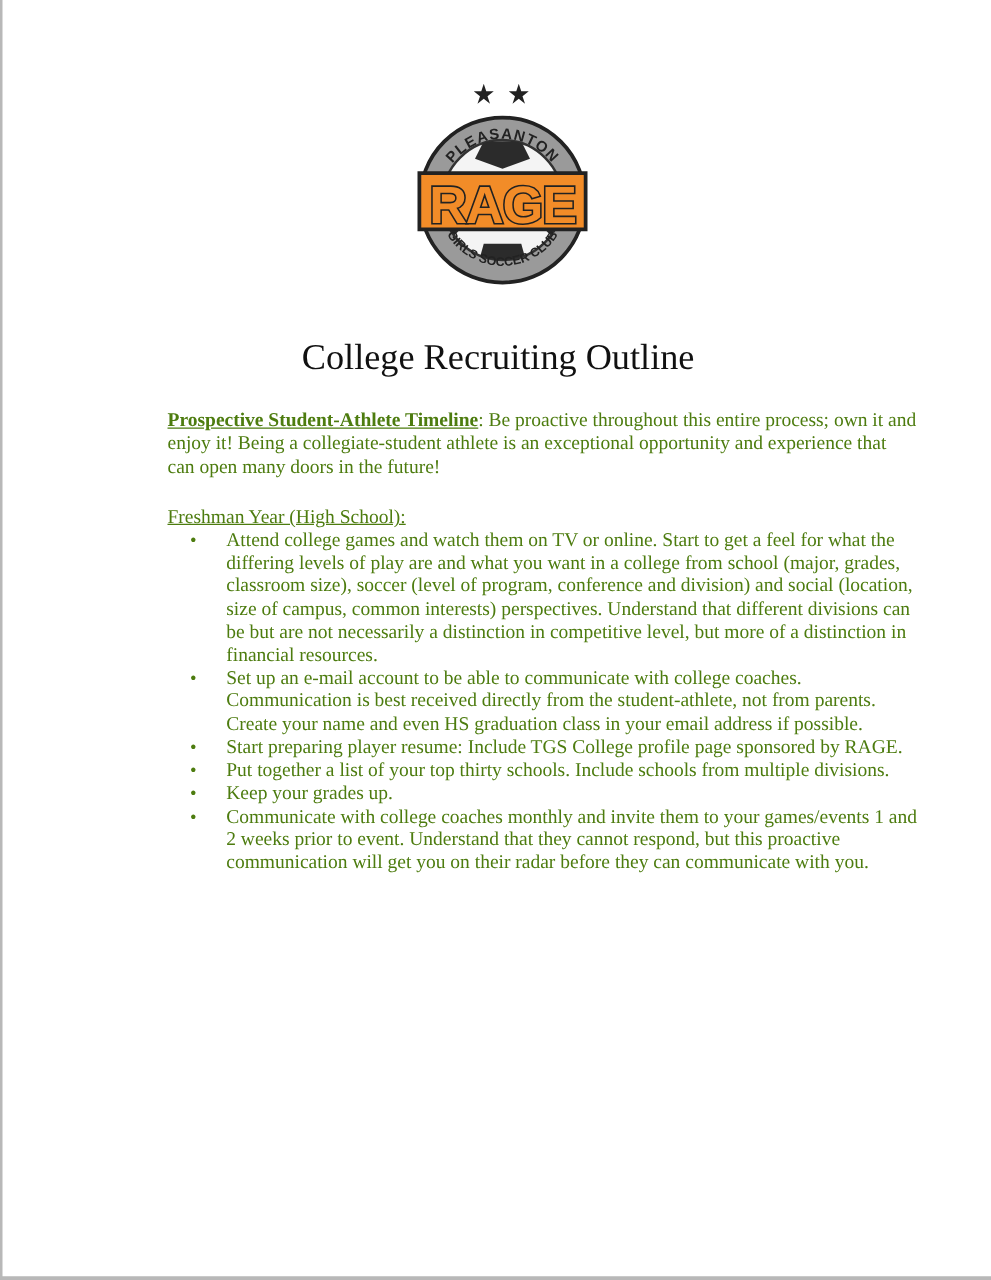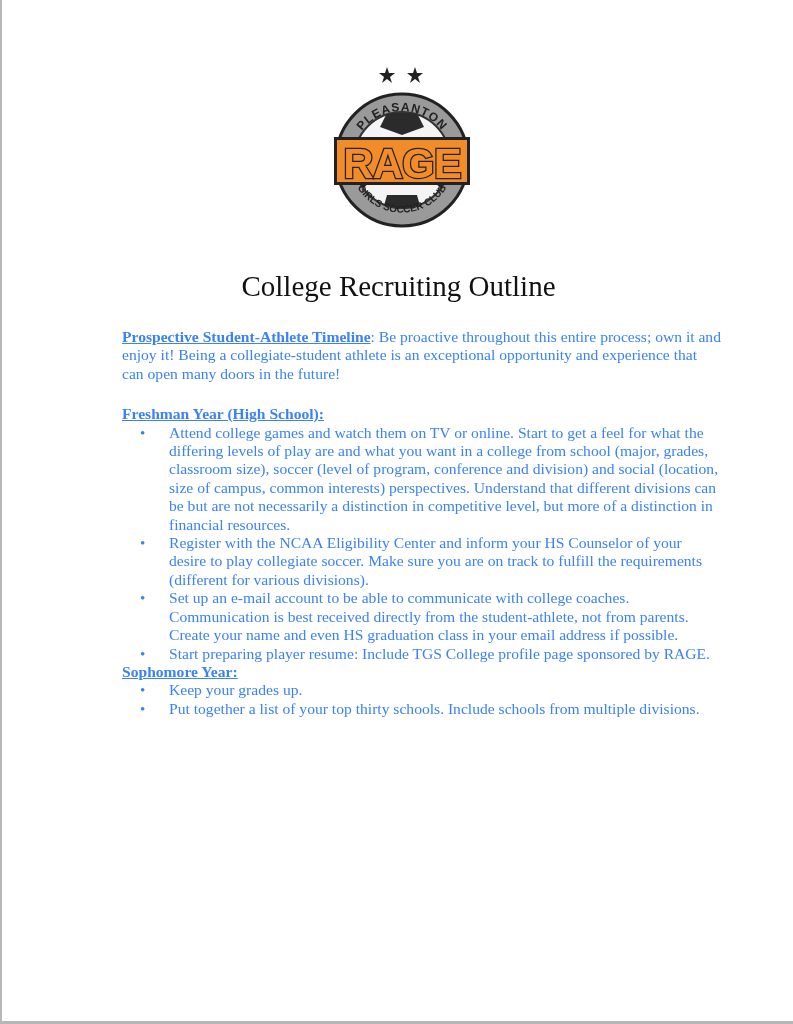--- a/index.html
+++ b/index.html
@@ -11,26 +11,26 @@
     }
     .logo {
       position: absolute; left: 330px; top: 55px; width: 140px; height: 190px;
     }
     .title {
       position: absolute; left: 0; width: 793px; top: 270px;
       text-align: center;
       font-family: "Liberation Serif", serif; font-size: 29px; color: #111;
     }
     .content {
-      position: absolute; left: 120px; top: 328px; width: 600px;
-      font-family: "Liberation Serif", serif; font-size: 15.6px; line-height: 18.4px; color: #3b82f6;
+      position: absolute; left: 132px; top: 328px; width: 600px;
+      font-family: "Liberation Serif", serif; font-size: 15.6px; line-height: 18.4px; color: #4d7c0f;
     }
     .intro { margin: 0 0 22px 0; }
     .label { font-weight: bold; text-decoration: underline; }
-    .section-head { font-weight: bold; text-decoration: underline; margin: 0; }
+    .section-head { font-weight: normal; text-decoration: underline; margin: 0; }
     ul { margin: 0; padding: 0 0 0 47px; list-style: none; }
     li { position: relative; margin: 0; }
     li::before {
       content: "\2022"; position: absolute; left: -29px; top: 0; font-size: 15px;
     }
   </style>
 </head>
 <body>
 
 <div class="page">
@@ -70,27 +70,26 @@
 
   <div class="title">College Recruiting Outline</div>
 
   <div class="content">
     <p class="intro"><span class="label">Prospective Student-Athlete Timeline</span><span>: Be proactive throughout this entire process; own it and enjoy it!  Being a collegiate-student athlete is an exceptional opportunity and experience that can open many doors in the future!</span></p>
 
     <div>
       <p class="section-head">Freshman Year (High School):</p>
       <ul>
         <li>Attend college games and watch them on TV or online.  Start to get a feel for what the differing levels of play are and what you want in a college from school (major, grades, classroom size), soccer (level of program, conference and division) and social (location, size of campus, common interests) perspectives. Understand that different divisions can be but are not necessarily a distinction in competitive level, but more of a distinction in financial resources.</li>
-        <li>Register with the NCAA Eligibility Center and inform your HS Counselor of your desire to play collegiate soccer.  Make sure you are on track to fulfill the requirements (different for various divisions).</li>
         <li>Set up an e-mail account to be able to communicate with college coaches. Communication is best received directly from the student-athlete, not from parents. Create your name and even HS graduation class in your email address if possible.</li>
         <li>Start preparing player resume: Include TGS College profile page sponsored by RAGE.</li>
       </ul>
     </div>
 
     <div>
-      <p class="section-head">Sophomore Year:</p>
       <ul>
+        <li>Put together a list of your top thirty schools.  Include schools from multiple divisions.</li>
         <li>Keep your grades up.</li>
-        <li>Put together a list of your top thirty schools.  Include schools from multiple divisions.</li>
+        <li>Communicate with college coaches monthly and invite them to your games/events 1 and 2 weeks prior to event. Understand that they cannot respond, but this proactive communication will get you on their radar before they can communicate with you.</li>
       </ul>
     </div>
   </div>
 </div>
 
 </body></html>

